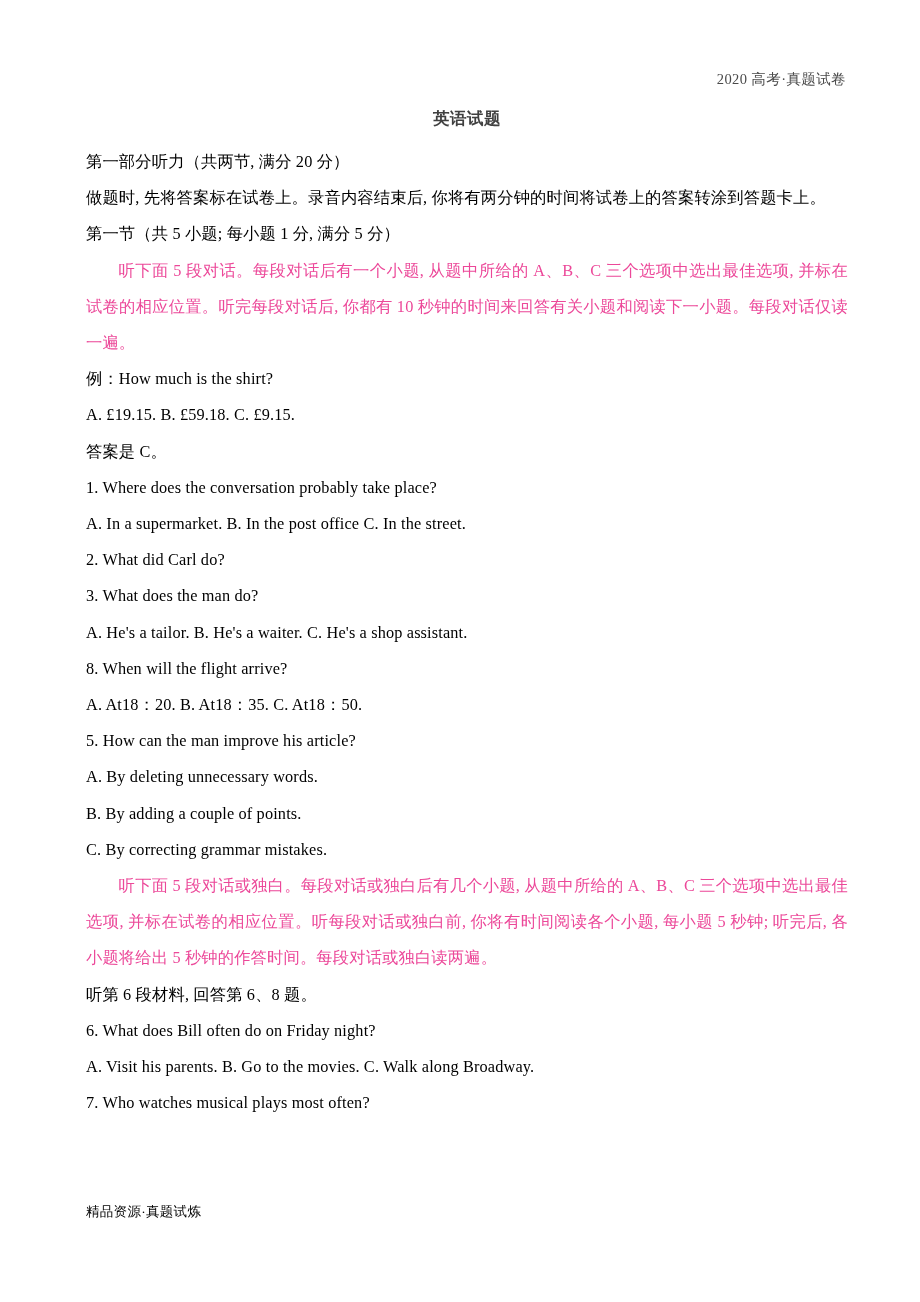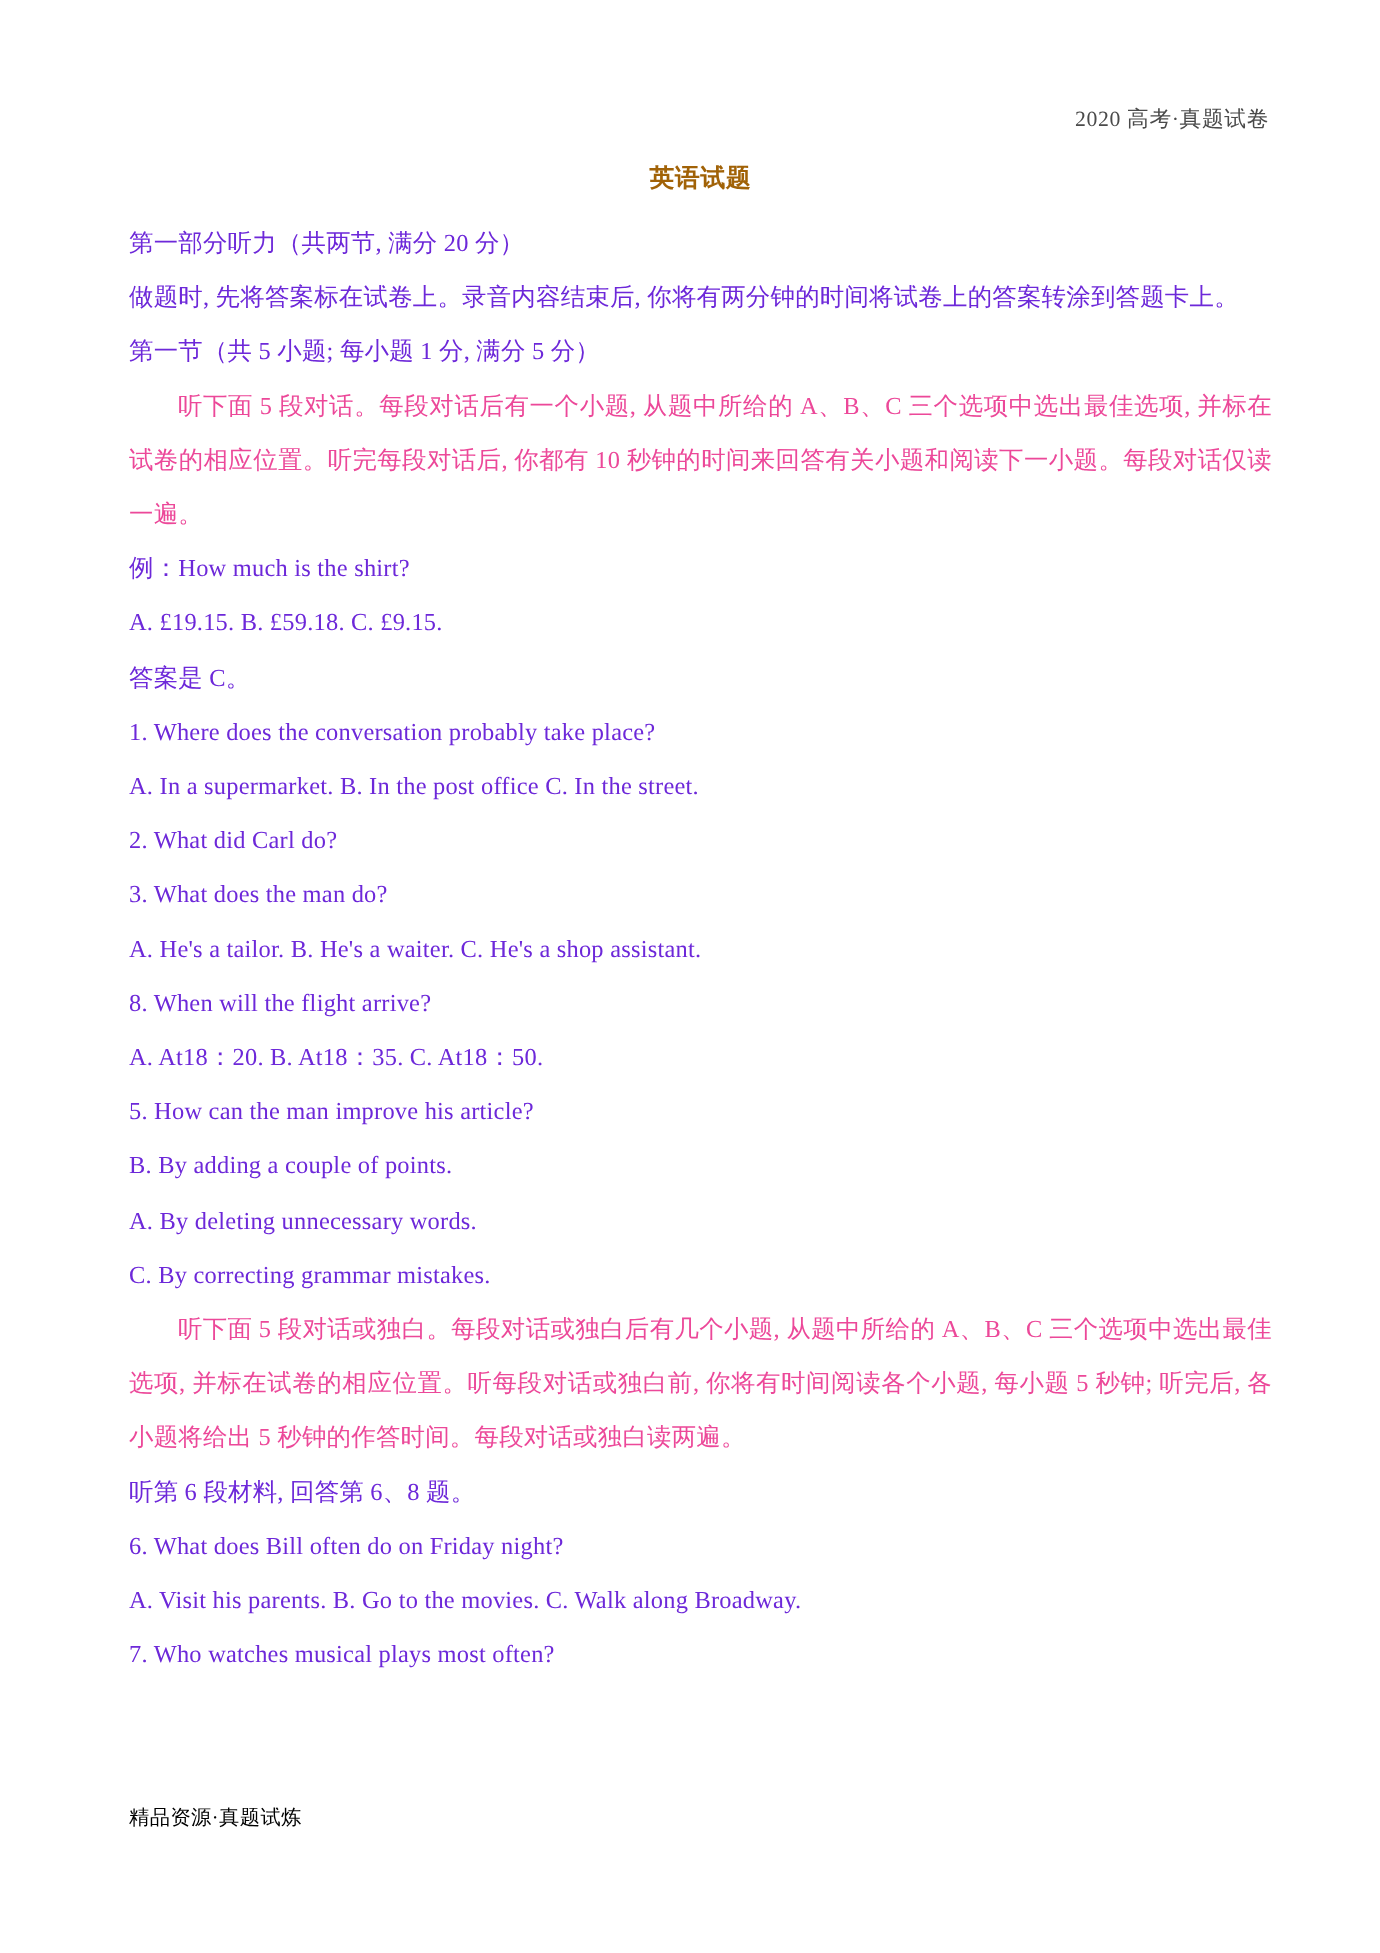--- a/index.html
+++ b/index.html
@@ -42,31 +42,31 @@
   .doc-body {
     position: absolute;
     top: 108px;
     left: 86px;
     width: 762px;
   }
 
   .paper-title {
     text-align: center;
     font-size: 16.5px;
-    color: #a16207;
+    color: #404040;
     margin: 0 0 14px 0;
     letter-spacing: 0.5px;
   }
 
   p.line {
     margin: 0;
     padding: 0;
     font-size: 16.3px;
     line-height: 36.2px;
-    color: #6d28d9;
+    color: #000000;
     text-align: left;
     white-space: nowrap;
     letter-spacing: 0.15px;
   }
 
   p.para {
     margin: 0;
     padding: 0;
     font-size: 16.3px;
     line-height: 36.2px;
@@ -124,22 +124,22 @@
 
     <p class="line">2. What did Carl do?</p>
 
     <p class="line">3. What does the man do?</p>
     <p class="line opt-row">A. He's a tailor.        B. He's a waiter.        C. He's a shop assistant.</p>
 
     <p class="line">8. When will the flight arrive?</p>
     <p class="line opt-row">A. At18：20.        B. At18：35.        C. At18：50.</p>
 
     <p class="line">5. How can the man improve his article?</p>
+    <p class="line">A. By deleting unnecessary words.</p>
     <p class="line">B. By adding a couple of points.</p>
-    <p class="line">A. By deleting unnecessary words.</p>
     <p class="line">C. By correcting grammar mistakes.</p>
 
 
     <p class="para">听下面 5 段对话或独白。每段对话或独白后有几个小题, 从题中所给的 A、B、C 三个选项中选出最佳选项, 并标在试卷的相应位置。听每段对话或独白前, 你将有时间阅读各个小题, 每小题 5 秒钟; 听完后, 各小题将给出 5 秒钟的作答时间。每段对话或独白读两遍。</p>
 
     <p class="line">听第 6 段材料, 回答第 6、8 题。</p>
 
     <p class="line">6. What does Bill often do on Friday night?</p>
     <p class="line opt-row">A. Visit his parents.        B. Go to the movies.        C. Walk along Broadway.</p>
 

